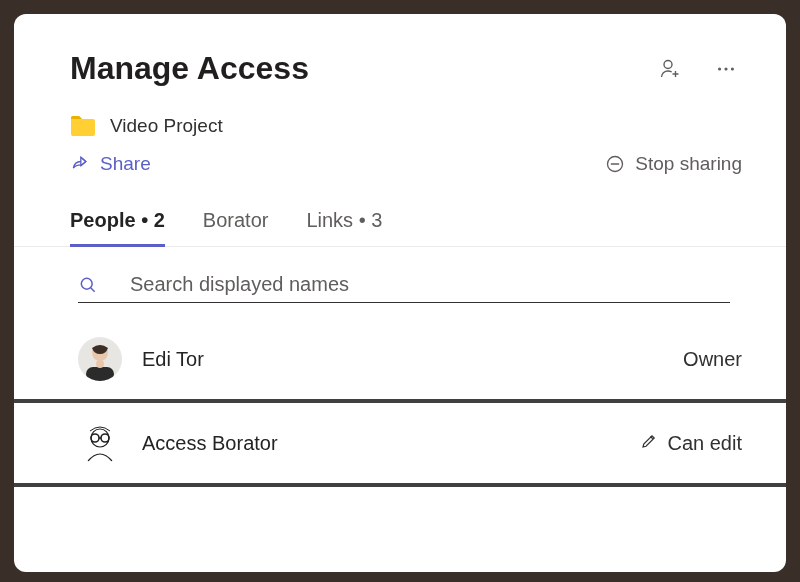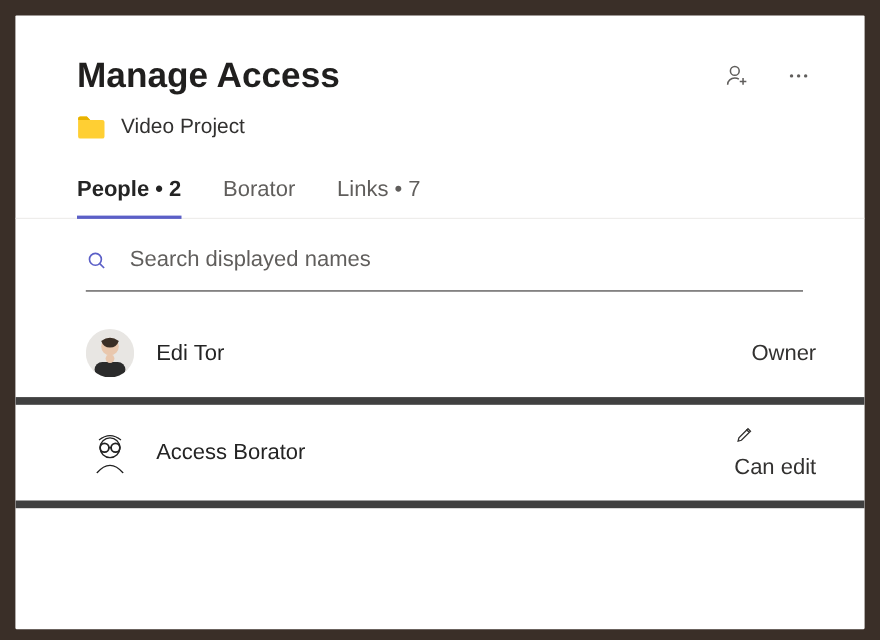--- a/index.html
+++ b/index.html
@@ -2,21 +2,21 @@
 <html><head>
 <meta charset="utf-8">
 <style>
   * { box-sizing: border-box; margin: 0; padding: 0; }
   html, body { width: 800px; height: 582px; font-family: "Segoe UI", -apple-system, sans-serif; background: #3a2f28; }
   .panel {
     position: absolute;
     left: 14px; top: 14px;
     width: 772px; height: 558px;
     background: #ffffff;
-    border-radius: 1px;
+    border-radius: 12px;
     overflow: hidden;
     color: #323130;
   }
   .header {
     padding: 36px 44px 0 56px;
   }
   .title-row {
     display: flex;
     align-items: center;
     justify-content: space-between;
@@ -36,21 +36,21 @@
     align-items: center;
     justify-content: center;
     width: 32px; height: 32px;
     color: #605e5c;
     cursor: pointer;
   }
   .folder-row {
     display: flex;
     align-items: center;
     gap: 14px;
-    margin-top: 18px;
+    margin-top: 28px;
   }
   .folder-icon {
     width: 26px; height: 22px;
     display: inline-flex;
   }
   .folder-name {
     font-size: 19px;
     color: #323130;
   }
   .actions-row {
@@ -95,44 +95,44 @@
   .tab.active::after {
     content: "";
     position: absolute;
     left: 0; right: 0; bottom: -1px;
     height: 3px;
     background: #5b5fc7;
   }
   .search-row {
     display: flex;
     align-items: center;
-    gap: 20px;
+    gap: 32px;
     margin: 26px 56px 0 64px;
-    padding-bottom: 16px;
+    padding-bottom: 6px;
     border-bottom: 1px solid #323130;
   }
   .search-icon { color: #5b5fc7; display:inline-flex; }
   .search-input {
     border: none;
     outline: none;
     font-size: 20px;
     color: #605e5c;
     flex: 1;
     font-family: inherit;
     background: transparent;
   }
   .search-input::placeholder { color: #605e5c; }
   .list {
     margin-top: 16px;
   }
   .row {
     display: flex;
     align-items: center;
     padding: 18px 44px 18px 64px;
-    border-bottom: 7px solid #404040;
+    border-bottom: 4px solid #404040;
     gap: 20px;
   }
   .avatar {
     width: 44px; height: 44px;
     border-radius: 50%;
     flex-shrink: 0;
     overflow: hidden;
     display: inline-flex;
     align-items: center;
     justify-content: center;
@@ -142,21 +142,21 @@
     font-size: 20px;
     color: #242424;
     flex: 1;
   }
   .role {
     font-size: 20px;
     color: #323130;
     display: inline-flex;
     gap: 10px;
   }
-  .role.clickable { cursor: pointer; flex-direction: column; }
+  .role.clickable { cursor: pointer; }
 </style>
 </head>
 <body>
 
 <div class="panel">
 
   <div class="header">
 
     <div class="title-row">
       <h1 class="title">Manage Access</h1>
@@ -181,32 +181,49 @@
     <div class="folder-row">
       <span class="folder-icon">
         <svg width="26" height="22" viewBox="0 0 26 22">
           <path d="M1 3 a2 2 0 0 1 2-2 h6 l3 3 h11 a2 2 0 0 1 2 2 v13 a2 2 0 0 1 -2 2 H3 a2 2 0 0 1 -2 -2 Z" fill="#ffcf33"></path>
           <path d="M1 3 a2 2 0 0 1 2-2 h6 l3 3 H1 Z" fill="#e8b200"></path>
         </svg>
       </span>
       <span class="folder-name">Video Project</span>
     </div>
 
+    <div class="actions-row">
+      <span class="share-link">
+        <svg width="20" height="20" viewBox="0 0 24 24" fill="none" stroke="currentColor" stroke-width="1.6">
+          <path d="M13 4l6 5-6 5V4z" fill="none"></path>
+          <path d="M13 4l6 5-6 5"></path>
+          <path d="M13 9c-5 0-8 3-9 8 2-3 4-4 9-4"></path>
+        </svg>
+        <span>Share</span>
+      </span>
+      <span class="stop-sharing">
+        <svg width="20" height="20" viewBox="0 0 24 24" fill="none" stroke="currentColor" stroke-width="1.6">
+          <circle cx="12" cy="12" r="9"></circle>
+          <line x1="7" y1="12" x2="17" y2="12"></line>
+        </svg>
+        <span>Stop sharing</span>
+      </span>
+    </div>
 
   </div>
 
   <div class="tabs">
     <div class="tab active">
       <span>People • 2</span>
     </div>
     <div class="tab">
       <span>Borator</span>
     </div>
     <div class="tab">
-      <span>Links • 7</span>
+      <span>Links • 3</span>
     </div>
   </div>
 
   <div class="search-row">
     <span class="search-icon">
       <svg width="20" height="20" viewBox="0 0 24 24" fill="none" stroke="currentColor" stroke-width="1.8">
         <circle cx="10.5" cy="10.5" r="6.5"></circle>
         <line x1="20" y1="20" x2="15.2" y2="15.2"></line>
       </svg>
     </span>

